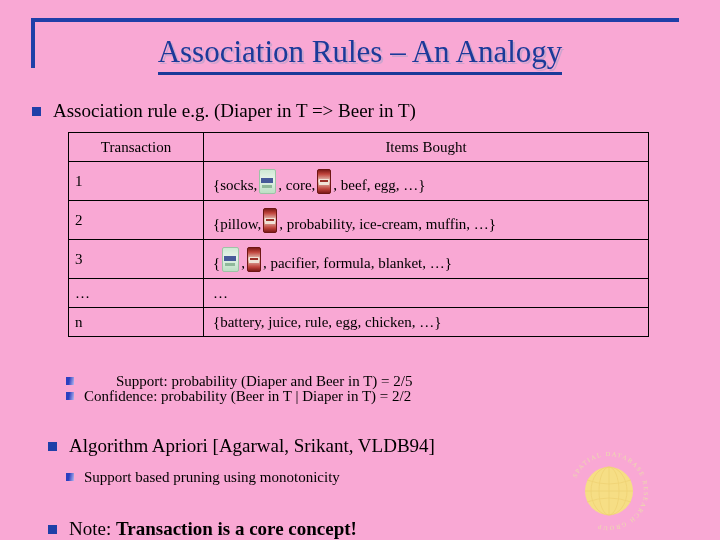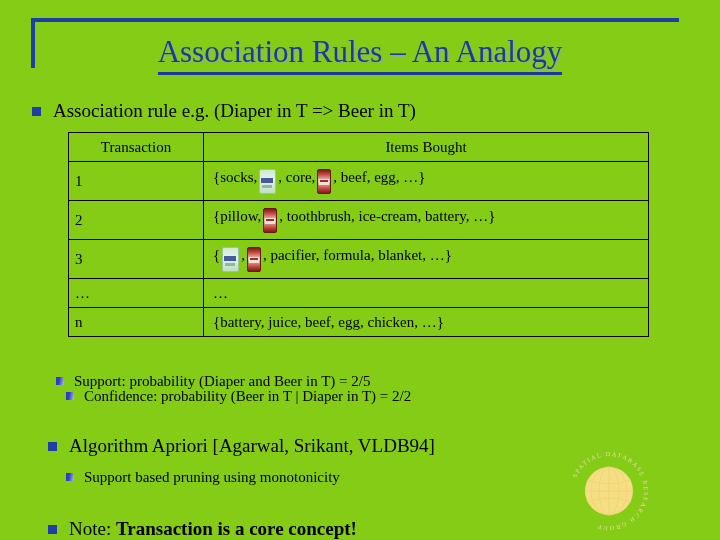--- a/index.html
+++ b/index.html
@@ -7,21 +7,21 @@
     padding: 0;
     background: #ffffff;
   }
   body {
     font-family: "Liberation Serif", "DejaVu Serif", serif;
   }
   #slide {
     position: relative;
     width: 720px;
     height: 540px;
-    background: #84cc16;
+    background: #f9a8d4;
     overflow: hidden;
   }
 
   
   #frame-top {
     position: absolute;
     left: 31px;
     top: 18px;
     width: 648px;
     height: 4px;
@@ -127,21 +127,21 @@
     text-align: left;
     padding-left: 9px;
   }
   .col-id   { width: 122px; }
   .col-items{ width: 432px; }
   .r-tall td { height: 32px; }
   .r-short td { height: 22px; }
 
   .cellline {
     display: flex;
-    align-items: flex-start;
+    align-items: flex-end;
     gap: 0px;
   }
   .cellline > span { display: inline-block; }
 
   
   .icon-diaper {
     position: relative;
     display: inline-block;
     width: 15px;
     height: 23px;
@@ -240,21 +240,21 @@
               <span>, beef, egg, …}</span>
             </span>
           </td>
         </tr>
         <tr class="r-tall">
           <td class="col-id">2</td>
           <td class="col-items">
             <span class="cellline">
               <span>{pillow,</span>
               <span class="icon-beer"></span>
-              <span>, toothbrush, ice-cream, battery, …}</span>
+              <span>, probability, ice-cream, muffin, …}</span>
             </span>
           </td>
         </tr>
         <tr class="r-tall">
           <td class="col-id">3</td>
           <td class="col-items">
             <span class="cellline">
               <span>{</span>
               <span class="icon-diaper"></span>
               <span> ,</span>
@@ -268,28 +268,28 @@
           <td class="col-items">
             <span class="cellline">
               <span>…</span>
             </span>
           </td>
         </tr>
         <tr class="r-short">
           <td class="col-id">n</td>
           <td class="col-items">
             <span class="cellline">
-              <span>{battery, juice, beef, egg, chicken, …}</span>
+              <span>{battery, juice, rule, egg, chicken, …}</span>
             </span>
           </td>
         </tr>
       </tbody>
   </table>
 
-  <div class="lvl2" style="left:56px; top:371px;">
+  <div class="lvl2" style="left:66px; top:371px;gap:32px;">
     <span class="sq2"></span>
     <span class="lvl2-text">Support: probability (Diaper and Beer in T) = 2/5</span>
   </div>
   <div class="lvl2" style="left:66px; top:386px;">
     <span class="sq2"></span>
     <span class="lvl2-text">Confidence: probability (Beer in T | Diaper in T) = 2/2</span>
   </div>
 
   <div class="lvl1" style="left:48px; top:433px;">
     <span class="sq1"></span>

